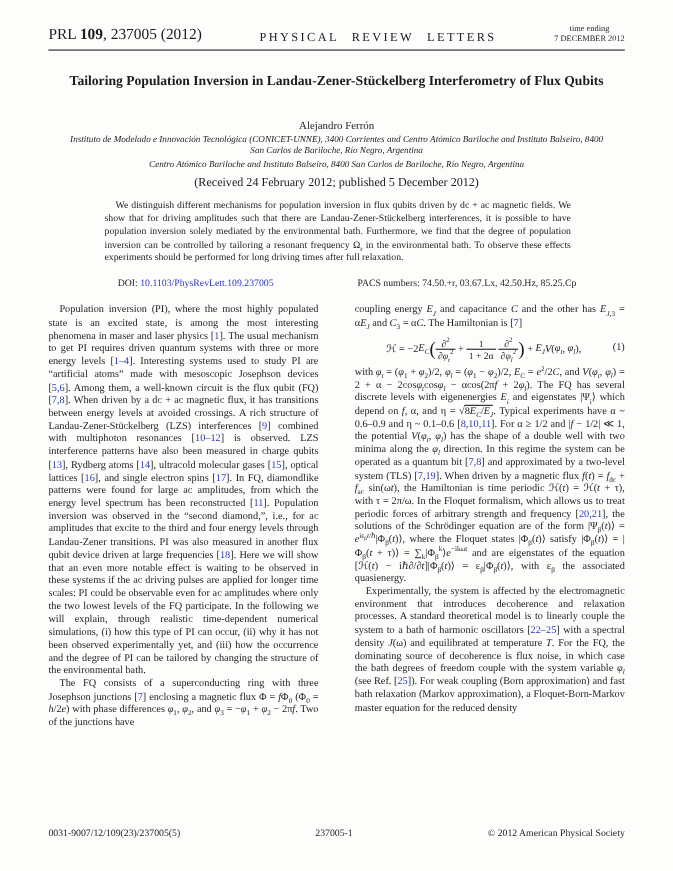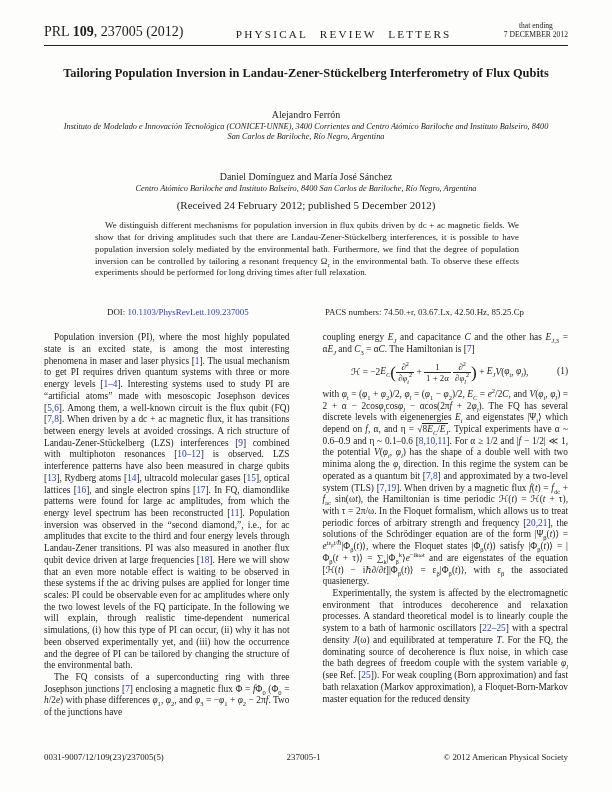--- a/index.html
+++ b/index.html
@@ -18,21 +18,21 @@
   
   .title { text-align:center; font-weight:bold; font-size:12.4px; margin:20px 0 0; }
   .authors { text-align:center; }
   .author-name { font-size:9.9px; margin-top:28px; }
   .author-affil { font-style:italic; font-size:8.3px; line-height:1.25;
                   max-width:486px; margin:2px auto 0; }
   .received { text-align:center; font-size:11px; margin-top:5px; }
   
   .abstract { margin:9px 49px 0 51px; font-size:8.9px; line-height:1.33;
               text-align:justify; text-indent:10px; }
-  .doi-row { display:flex; justify-content:space-between; margin:28px 0 0;
+  .doi-row { display:flex; justify-content:space-between; margin:12px 0 0;
              padding-left:63px; padding-right:44px; font-size:8.9px; }
   .doi-link { color:#2c3ab8; text-decoration:none; cursor:pointer; }
   
   .cols { display:flex; gap:33px; margin-top:15px; }
   .col { flex:1; min-width:0; font-size:9.35px; line-height:1.255; text-align:justify; }
   .para { margin:0; }
   .indent { text-indent:10px; }
   c { color:#2c3ab8; }           
   sub,sup { font-size:0.7em; line-height:0; }
   
@@ -51,29 +51,28 @@
   .ftr-center { }
 </style>
 </head>
 <body>
 
 <div class="page">
 
   <div class="hdr">
     <span class="hdr-left">PRL <b>109</b>, 237005 (2012)</span>
     <span class="hdr-center">PHYSICAL REVIEW LETTERS</span>
-    <span class="hdr-right"><span>that ending</span><br><span>7 DECEMBER 2012</span></span>
+    <span class="hdr-right"><span>time ending</span><br><span>7 DECEMBER 2012</span></span>
   </div>
 
   <div class="title">Tailoring Population Inversion in Landau-Zener-Stückelberg Interferometry of Flux Qubits</div>
 
   <div class="authors">
     <div class="author-name">Alejandro Ferrón</div>
     <div class="author-affil">Instituto de Modelado e Innovación Tecnológica (CONICET-UNNE), 3400 Corrientes and Centro Atómico Bariloche and Instituto Balseiro, 8400 San Carlos de Bariloche, Río Negro, Argentina</div>
-    <div class="author-name">Daniel Domínguez and María José Sánchez</div>
     <div class="author-affil">Centro Atómico Bariloche and Instituto Balseiro, 8400 San Carlos de Bariloche, Río Negro, Argentina</div>
     <div class="received">(Received 24 February 2012; published 5 December 2012)</div>
   </div>
 
   <div class="abstract">We distinguish different mechanisms for population inversion in flux qubits driven by dc + ac magnetic fields. We show that for driving amplitudes such that there are Landau-Zener-Stückelberg interferences, it is possible to have population inversion solely mediated by the environmental bath. Furthermore, we find that the degree of population inversion can be controlled by tailoring a resonant frequency Ω<sub>r</sub> in the environmental bath. To observe these effects experiments should be performed for long driving times after full relaxation.</div>
 
   <div class="doi-row">
     <span><span>DOI:</span> <a class="doi-link">10.1103/PhysRevLett.109.237005</a></span>
     <span>PACS numbers: 74.50.+r, 03.67.Lx, 42.50.Hz, 85.25.Cp</span>
   </div>

